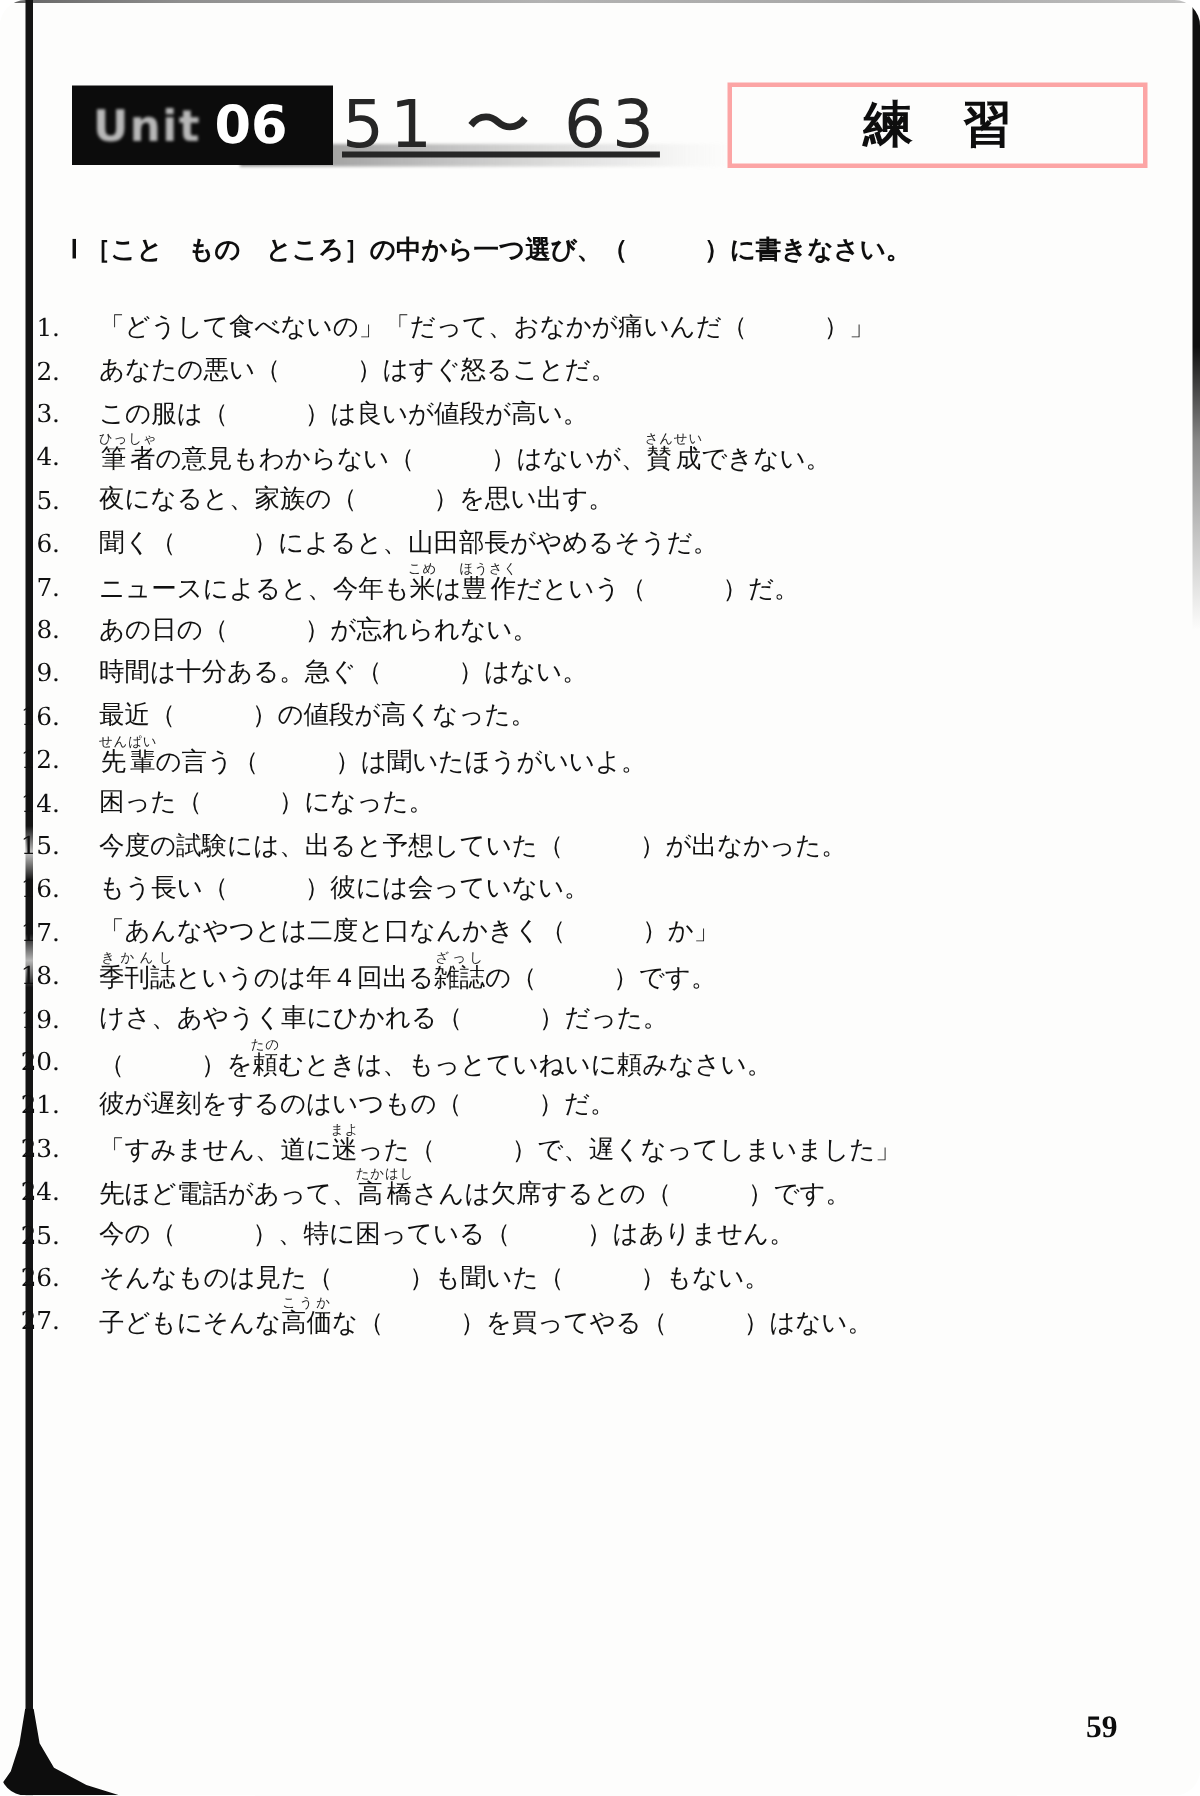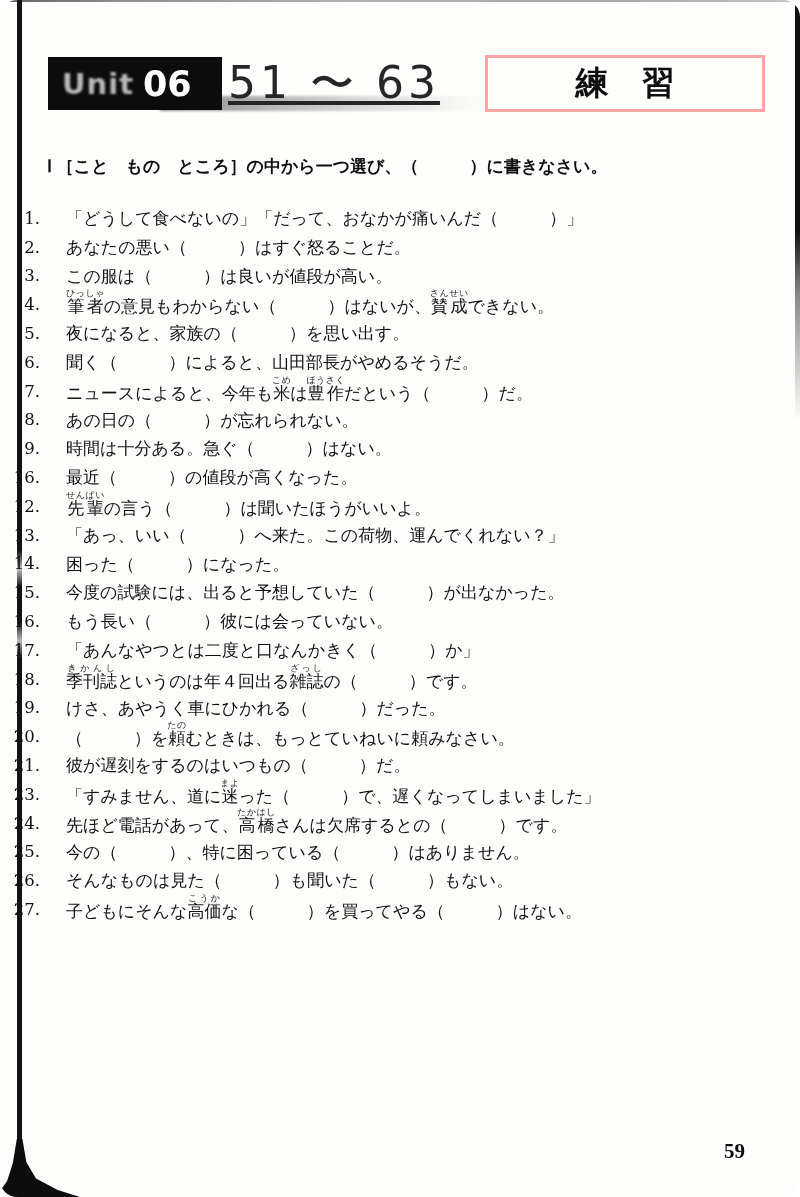--- a/index.html
+++ b/index.html
@@ -155,24 +155,20 @@
       </div>
       <div class="q-row">
         <span class="q-num">16.</span>
         <span class="q-text">最近（　　　）の値段が高くなった。</span>
       </div>
       <div class="q-row">
         <span class="q-num">12.</span>
         <span class="q-text"><ruby>先輩<rt>せんぱい</rt></ruby>の言う（　　　）は聞いたほうがいいよ。</span>
       </div>
       <div class="q-row">
-        <span class="q-num">13.</span>
-        <span class="q-text">「あっ、いい（　　　）へ来た。この荷物、運んでくれない？」</span>
-      </div>
-      <div class="q-row">
         <span class="q-num">14.</span>
         <span class="q-text">困った（　　　）になった。</span>
       </div>
       <div class="q-row">
         <span class="q-num">15.</span>
         <span class="q-text">今度の試験には、出ると予想していた（　　　）が出なかった。</span>
       </div>
       <div class="q-row">
         <span class="q-num">16.</span>
         <span class="q-text">もう長い（　　　）彼には会っていない。</span>

